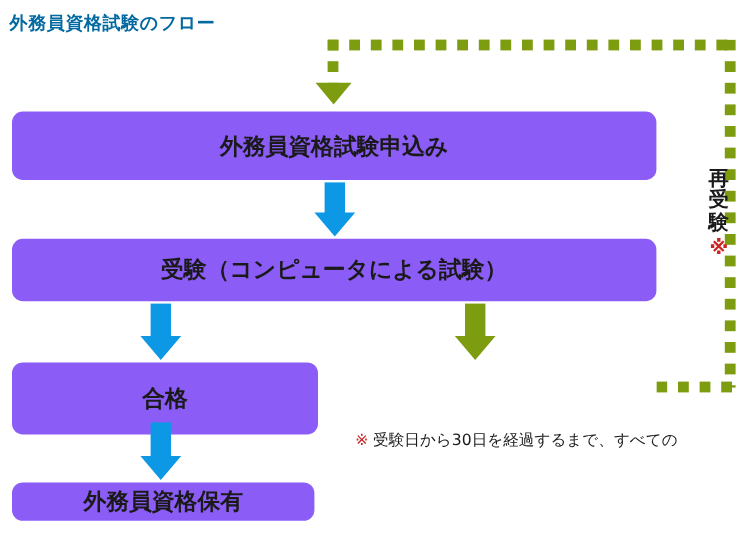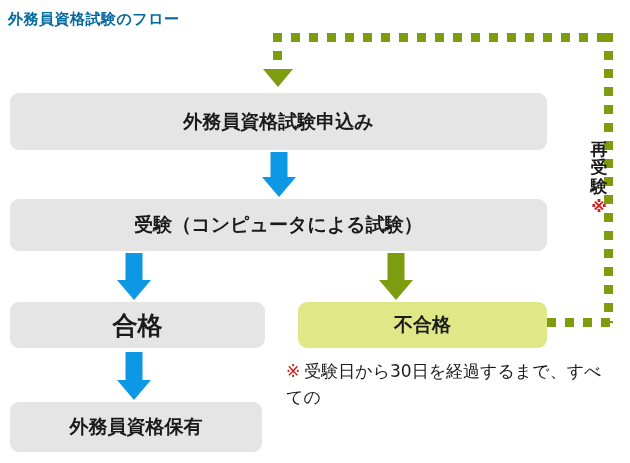--- a/index.html
+++ b/index.html
@@ -36,28 +36,28 @@
     box-sizing: border-box;
     border-radius: 9px;
     display: flex;
     align-items: center;
     justify-content: center;
     font-weight: bold;
     color: #1a1a1a;
     text-align: center;
     white-space: nowrap;
   }
-  .box.blue   { background: #e5e5e5; }
+  .box.blue   { background: #8b5cf6; }
   .box.olive  { background: #dfe887; }
 
   .box-apply  { left: 10px;  top: 93px;  width: 537px; height: 57px; font-size: 19px; }
   .box-exam   { left: 10px;  top: 199px; width: 537px; height: 52px; font-size: 19px; }
-  .box-pass   { left: 10px;  top: 302px; width: 255px; height: 46px; font-size: 25px; }
+  .box-pass   { left: 10px;  top: 302px; width: 255px; height: 60px; font-size: 19px; }
   .box-fail   { left: 298px; top: 302px; width: 249px; height: 46px; font-size: 19px; }
-  .box-hold   { left: 10px;  top: 402px; width: 252px; height: 50px; font-size: 19px; }
+  .box-hold   { left: 10px;  top: 402px; width: 252px; height: 32px; font-size: 19px; }
 
   
   .arrow {
     position: absolute;
   }
   .arrow .shaft {
     position: absolute;
     left: 50%;
     top: 0;
     transform: translateX(-50%);
@@ -139,24 +139,24 @@
   .retake-label .mark {
     display: block;
     color: #cc2222;
     margin-top: 3px;
     font-size: 16px;
   }
 
   
   .footnote {
     position: absolute;
-    left: 286px;
+    left: 296px;
     top: 358px;
     width: 330px;
-    font-size: 17px;
+    font-size: 13px;
     color: #1a1a1a;
     line-height: 1.55;
   }
   .footnote .mark {
     color: #cc2222;
     margin-right: 4px;
   }
   .footnote .line2 {
     display: block;
     padding-left: 17px;
@@ -178,21 +178,20 @@
   <div class="retake-label">
     <span class="ch">再</span>
     <span class="ch">受</span>
     <span class="ch">験</span>
     <span class="mark">※</span>
   </div>
 
   <div class="box blue box-apply">外務員資格試験申込み</div>
   <div class="box blue box-exam">受験（コンピュータによる試験）</div>
   <div class="box blue box-pass">合格</div>
-  <div class="box olive box-fail">不合格</div>
   <div class="box blue box-hold">外務員資格保有</div>
 
   <div class="arrow blue arrow-apply-exam">
     <div class="shaft" style="height:28px;"></div>
     <div class="head"></div>
   </div>
 
   <div class="arrow blue arrow-exam-pass">
     <div class="shaft" style="height:30px;"></div>
     <div class="head"></div>

